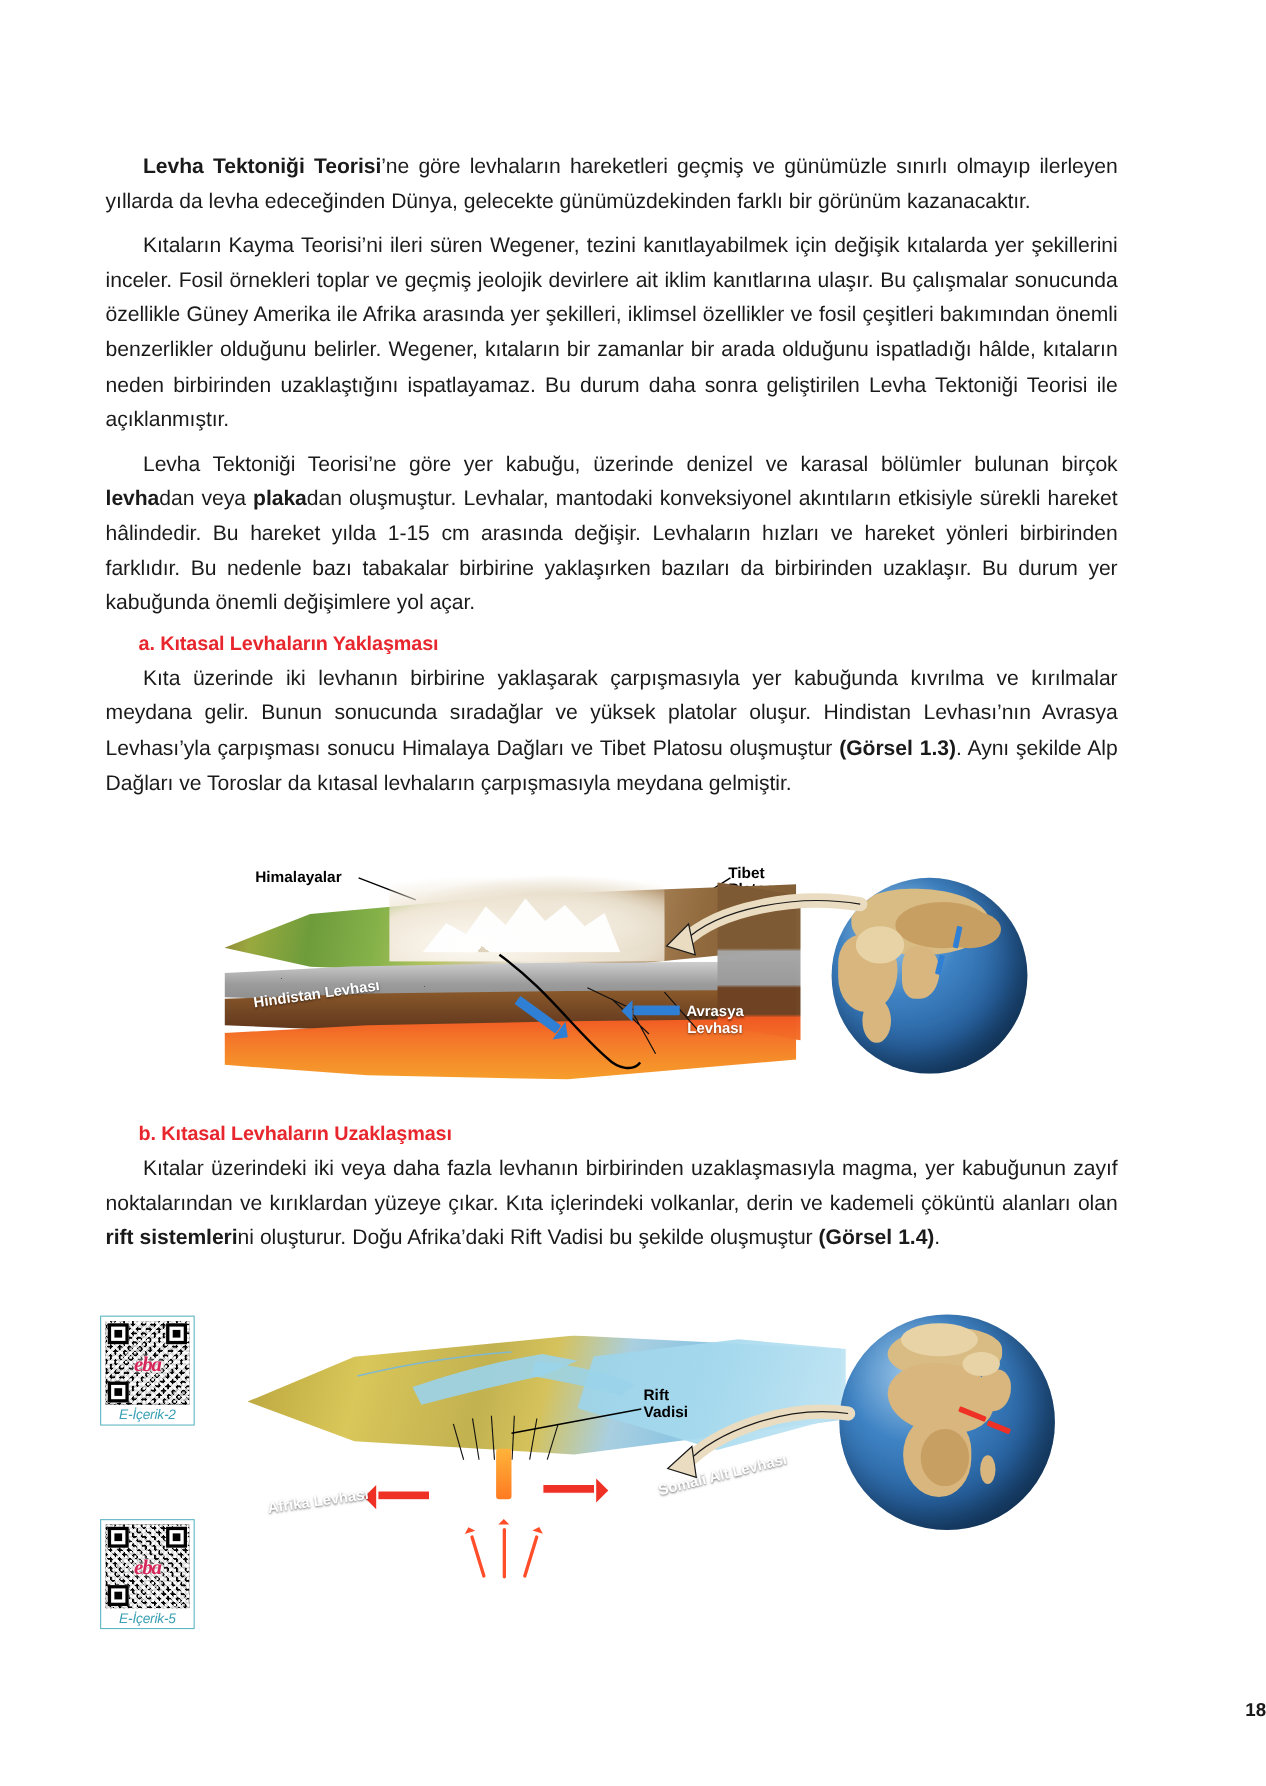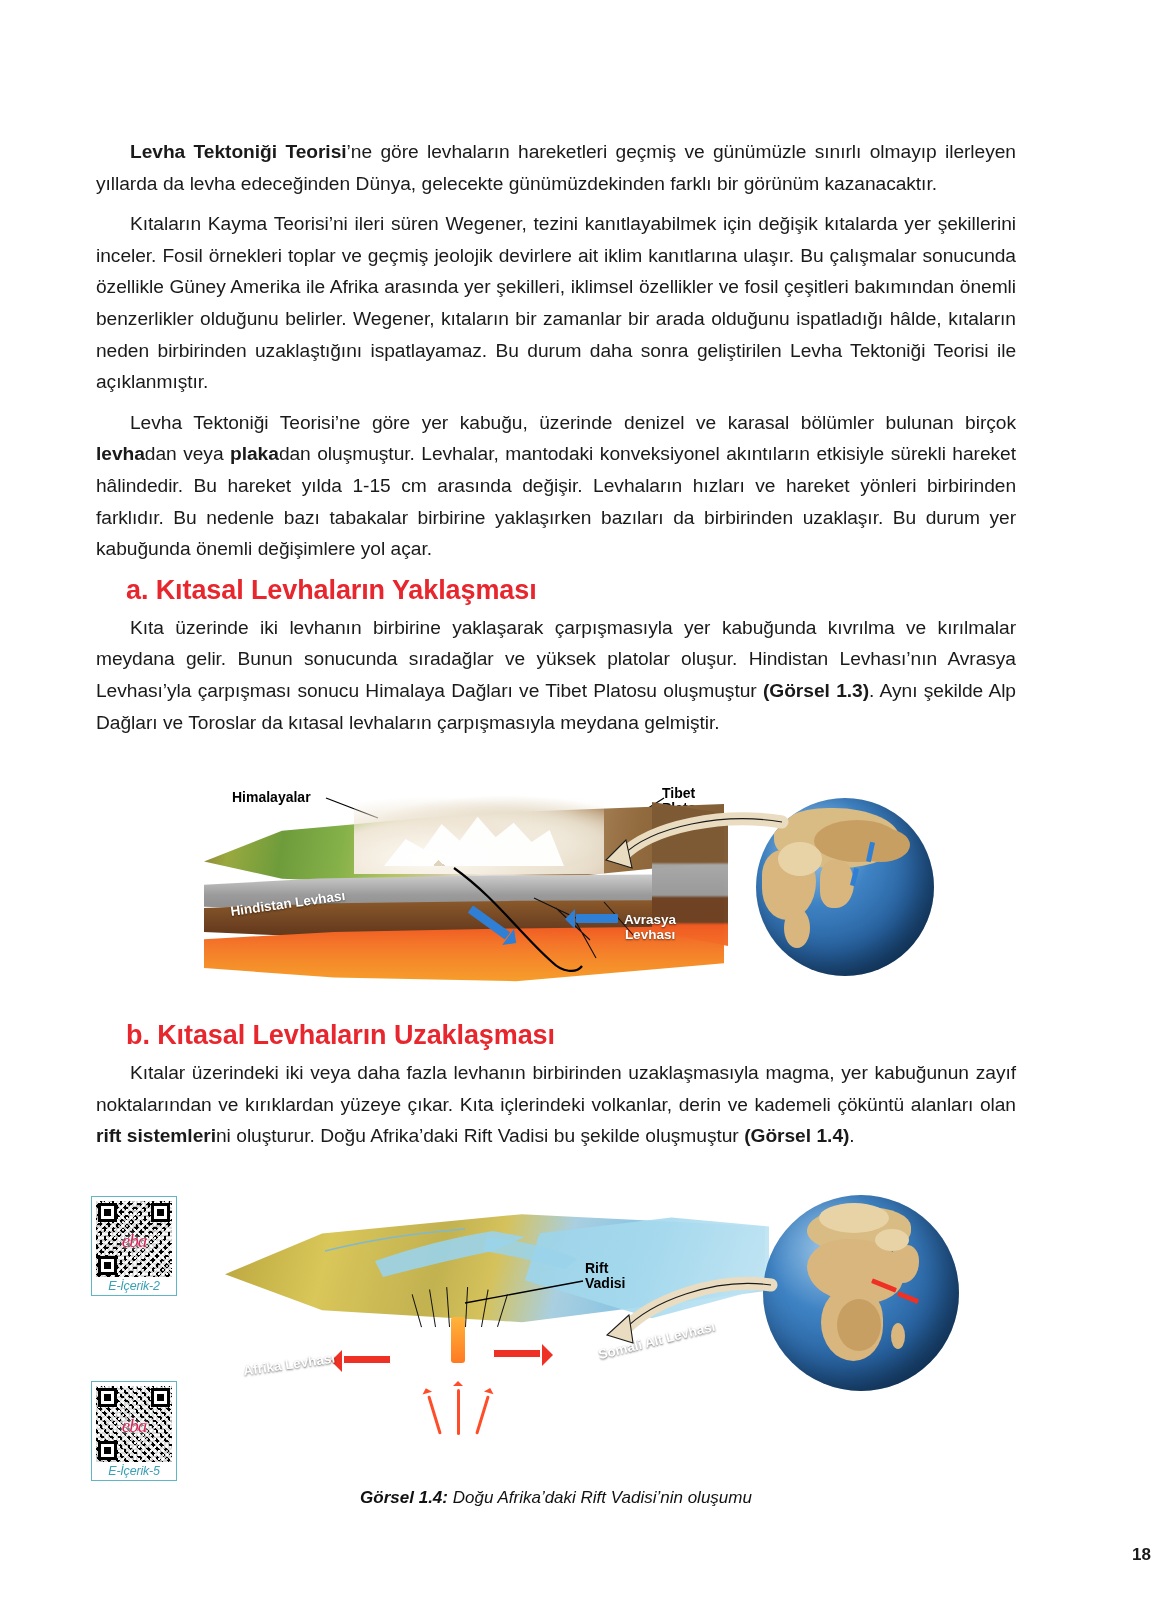--- a/index.html
+++ b/index.html
@@ -25,21 +25,21 @@
     text-align:justify;
     margin:0 0 9px 0;
     text-indent:34px;
     letter-spacing:-0.05px;
     word-spacing:0.2px;
   }
   b.bold { font-weight:bold; }
 
   h3.sub {
     color:#e8262d;
-    font-size:27px;
+    font-size:18px;
     font-weight:bold;
     margin:10px 0 6px 0;
     padding-left:30px;
     letter-spacing:-0.1px;
   }
 
   .caption {
     text-align:center;
     font-size:17px;
     font-style:italic;
@@ -227,21 +227,21 @@
   .qr-noise {
     position:absolute; inset:0;
     background-image:
       repeating-linear-gradient(135deg, rgba(255,255,255,.85) 0 3px, transparent 3px 7px),
       repeating-linear-gradient(45deg, rgba(255,255,255,.75) 0 2px, transparent 2px 6px),
       repeating-linear-gradient(0deg, rgba(0,0,0,.25) 0 2px, transparent 2px 5px);
   }
   .qr-eba {
     position:absolute; left:50%; top:52%; transform:translate(-50%,-50%);
     font-family:"Liberation Serif", serif;
-    font-style:italic; font-weight:normal;
+    font-style:italic; font-weight:bold;
     font-size:19px; color:#d6275a;
     text-shadow:0 0 2px #fff, 0 0 4px #fff, 0 0 6px #fff;
     letter-spacing:-1px;
   }
   .qrlabel {
     font-size:12.5px; font-style:italic; color:#3aa0b4;
     margin-top:2px; letter-spacing:-0.2px;
   }
 </style>
 </head>
@@ -411,19 +411,16 @@
       <div style="position:absolute;left:134px;top:100px;width:22px;height:5px;background:#ee3124;transform:rotate(22deg);border-radius:1px;"></div>
     </div>
 
     <svg class="curvearrow" style="left:392px; top:96px; width:180px; height:76px; overflow:visible">
       <path d="M 164 4 C 108 -4, 44 20, 16 50" fill="none" stroke="#eadcc0" stroke-width="13" stroke-linecap="round"></path>
       <path d="M 164 4 C 108 -4, 44 20, 16 50" fill="none" stroke="#1a1a1a" stroke-width="1.1"></path>
       <polygon points="22,34 0,54 26,62" fill="#eadcc0" stroke="#1a1a1a" stroke-width="1.1"></polygon>
     </svg>
   </div>
 
-  <div class="caption" style="position:absolute; left:96px; width:920px; top:1484px; text-align:center;">
-    <b>Görsel 1.4:</b><span> Doğu Afrika’daki Rift Vadisi’nin oluşumu</span>
-  </div>
 
   <div class="pageno">18</div>
 
 </div>
 
 </body></html>

